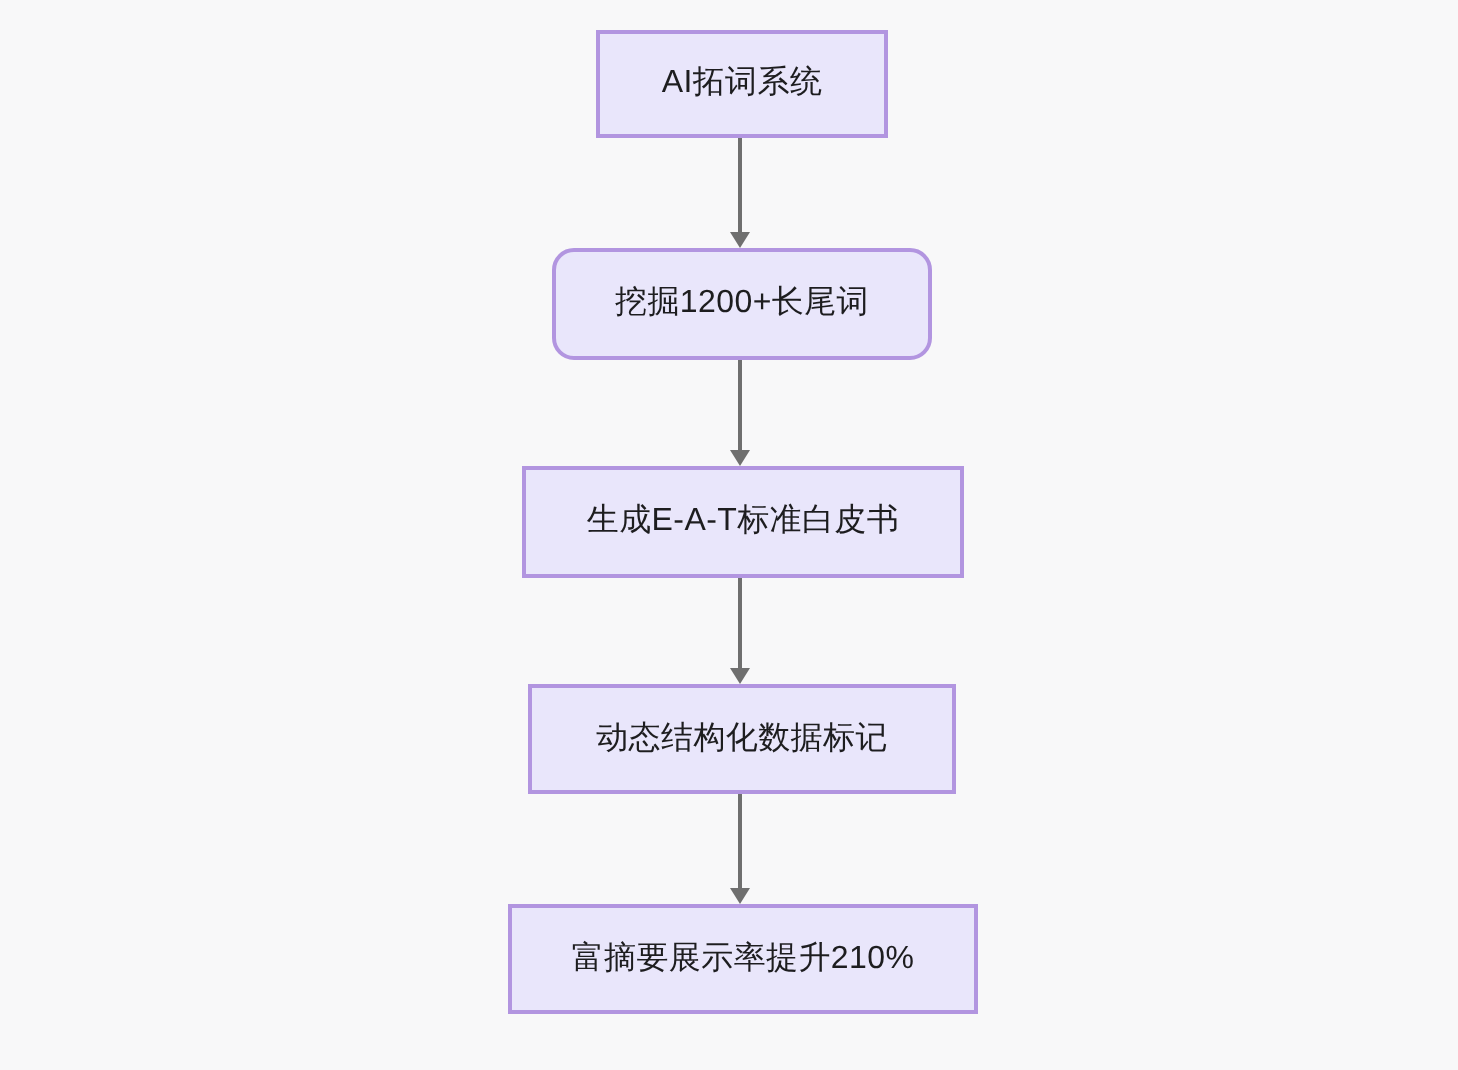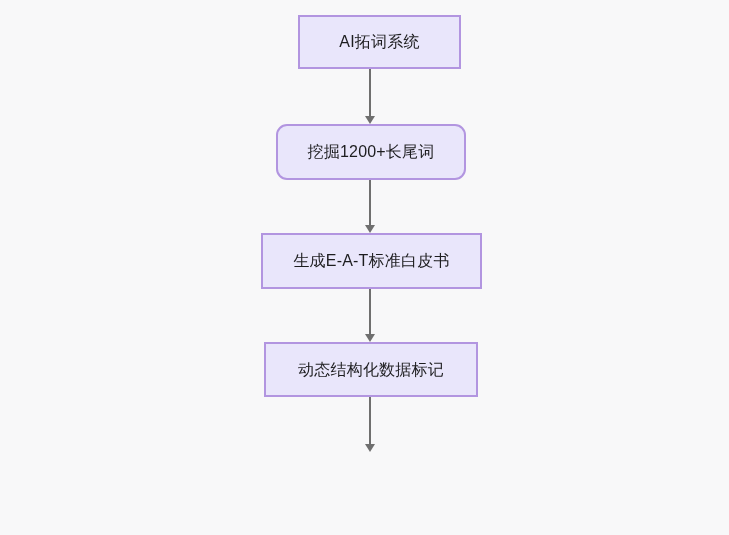--- a/index.html
+++ b/index.html
@@ -57,25 +57,28 @@
 
 <div id="flow-canvas">
     <div class="edge-line" style="left: 369px; top: 69px; height: 47px;"></div>
     <div class="edge-head" style="left: 365px; top: 116px;"></div>
     <div class="edge-line" style="left: 369px; top: 180px; height: 45px;"></div>
     <div class="edge-head" style="left: 365px; top: 225px;"></div>
     <div class="edge-line" style="left: 369px; top: 289px; height: 45px;"></div>
     <div class="edge-head" style="left: 365px; top: 334px;"></div>
     <div class="edge-line" style="left: 369px; top: 397px; height: 47px;"></div>
     <div class="edge-head" style="left: 365px; top: 444px;"></div>
-    <div class="node" style="left: 298px; top: 15px; width: 163px; height: 54px; background: rgb(233, 230, 251); border-color: rgb(178, 149, 224); color: rgb(29, 29, 31);">
+    <div class="node" style="left: 298px; top: 15px; width: 146px; height: 54px; background: rgb(233, 230, 251); border-color: rgb(178, 149, 224); color: rgb(29, 29, 31);">
       <span class="node-label">AI拓词系统</span>
     </div>
     <div class="node" style="left: 276px; top: 124px; width: 190px; height: 56px; background: rgb(233, 230, 251); border-color: rgb(178, 149, 224); color: rgb(29, 29, 31); border-radius: 11px;">
       <span class="node-label">挖掘1200+长尾词</span>
     </div>
     <div class="node" style="left: 261px; top: 233px; width: 221px; height: 56px; background: rgb(233, 230, 251); border-color: rgb(178, 149, 224); color: rgb(29, 29, 31);">
       <span class="node-label">生成E-A-T标准白皮书</span>
     </div>
     <div class="node" style="left: 264px; top: 342px; width: 214px; height: 55px; background: rgb(233, 230, 251); border-color: rgb(178, 149, 224); color: rgb(29, 29, 31);">
       <span class="node-label">动态结构化数据标记</span>
     </div>
+    <div class="node" style="left: 254px; top: 452px; width: 235px; height: 55px; background: rgb(233, 230, 251); border-color: rgb(178, 149, 224); color: rgb(29, 29, 31);">
+      <span class="node-label">富摘要展示率提升210%</span>
+    </div>
   </div>
 
 </body></html>

